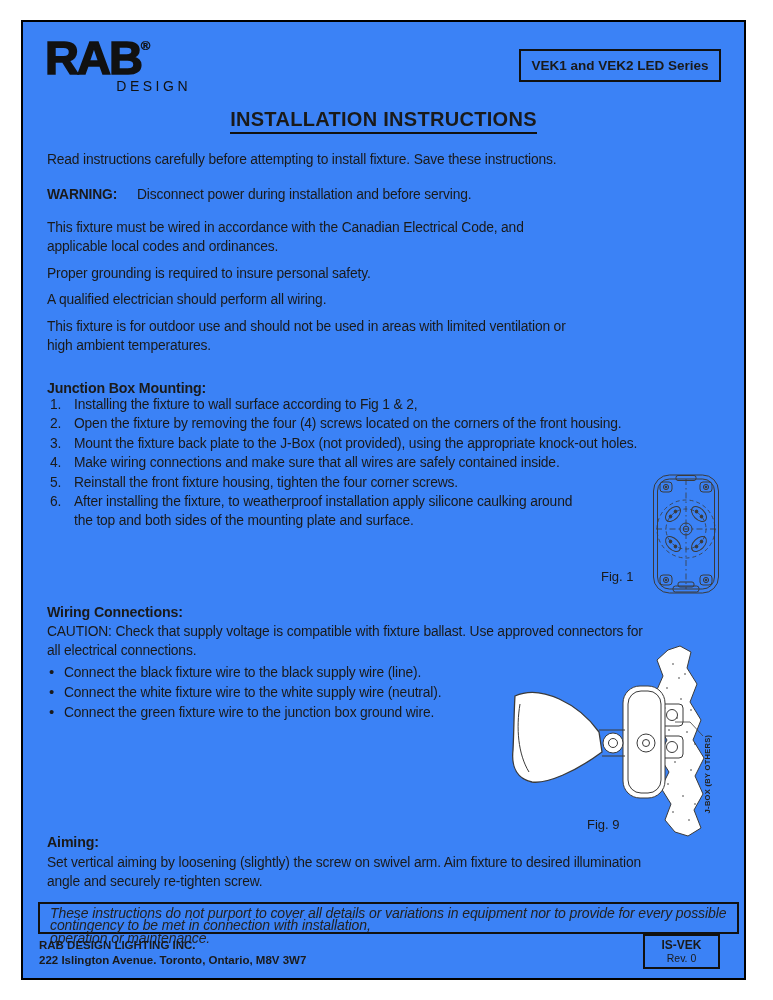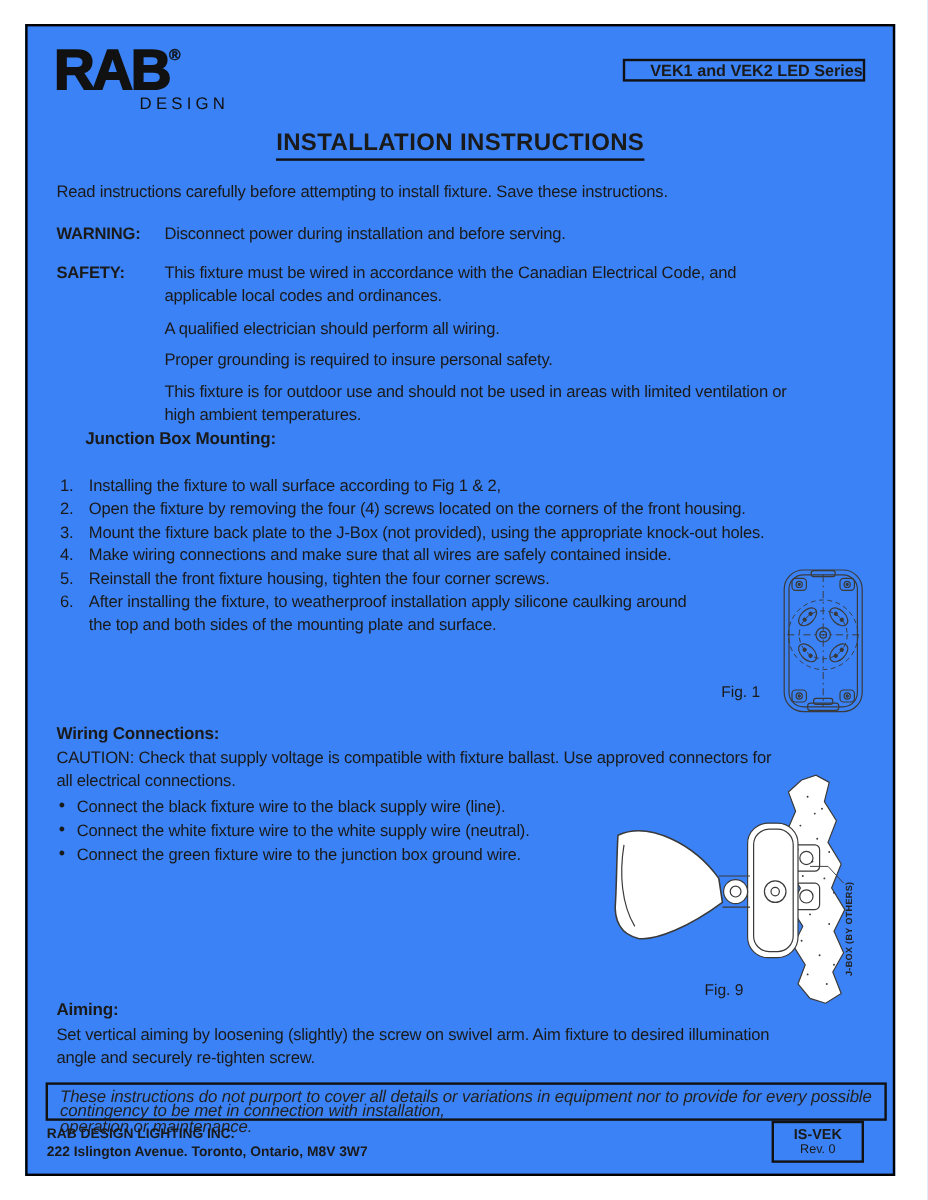--- a/index.html
+++ b/index.html
@@ -22,22 +22,22 @@
   .logo { left:22px; top:12px; width:150px; }
   .logo-rab {
     font-size:47px; font-weight:bold; letter-spacing:-2px; line-height:1;
     -webkit-text-stroke:1.6px #111; color:#111; white-space:nowrap;
   }
   .logo-reg { font-size:13px; font-weight:bold; -webkit-text-stroke:0.4px #111; vertical-align:24px; letter-spacing:0; }
   .logo-design { font-size:14px; font-weight:normal; letter-spacing:3.5px; text-align:right; margin-top:-3px; padding-right:4px; color:#111; }
 
   
   .series-box {
-    left:496px; top:27px; width:202px; height:19px;
-    border:2px solid #111; display:flex; align-items:center; justify-content:flex-end;
+    left:496px; top:27px; width:202px; height:33px;
+    border:2px solid #111; display:flex; align-items:center; justify-content:center;
     font-size:13.5px; font-weight:600; letter-spacing:0;
   }
 
   .doc-title { left:0; right:0; top:86px; text-align:center; }
   .doc-title span {
     font-size:20px; font-weight:bold; letter-spacing:0.3px;
     border-bottom:2.5px solid #111; padding-bottom:1px; display:inline-block;
   }
 
   .body-text { font-size:13.8px; line-height:19.4px; }
@@ -45,21 +45,21 @@
 
   .intro { left:24px; top:128px; width:660px; }
 
   .label-row { display:flex; }
   .label-col { width:90px; font-weight:bold; flex:none; }
   .warning-row { left:24px; top:163px; width:680px; }
   .safety-row  { left:24px; top:196px; width:690px; }
   .safety-paras p { margin-bottom:7px; white-space:pre-line; }
 
   .section-heading { font-size:14.2px; font-weight:bold; }
-  .junction-heading { left:24px; top:336px;margin-left:24px; }
+  .junction-heading { left:24px; top:358px; }
   .steps-list { left:24px; top:373px; width:695px; list-style:none; counter-reset:step; }
   .steps-list li {
     position:relative; padding-left:27px; counter-increment:step; white-space:pre-line;
   }
   .steps-list li::before {
     content:counter(step) "."; position:absolute; left:3px; top:0;
   }
 
   .wiring-heading { left:24px; top:582px;text-align:right; }
   .caution { left:24px; top:600px; width:690px; }
@@ -114,26 +114,25 @@
   </div>
 
   <div class="abs intro body-text">Read instructions carefully before attempting to install fixture. Save these instructions.</div>
 
   <div class="abs warning-row label-row body-text">
     <div class="label-col">WARNING:</div>
     <div>Disconnect power during installation and before serving.</div>
   </div>
 
   <div class="abs safety-row label-row body-text">
-    <div class="label-col">SAFETY:</div>
     <div class="safety-paras">
         <p>This fixture must be wired in accordance with the Canadian Electrical Code, and
 applicable local codes and ordinances.</p>
+        <p>Proper grounding is required to insure personal safety.</p>
         <p>A qualified electrician should perform all wiring.</p>
-        <p>Proper grounding is required to insure personal safety.</p>
         <p>This fixture is for outdoor use and should not be used in areas with limited ventilation or
 high ambient temperatures.</p>
       </div>
   </div>
 
   <div class="abs junction-heading section-heading">Junction Box Mounting:</div>
   <ol class="abs steps-list body-text">
       <li>Installing the fixture to wall surface according to Fig 1 &amp; 2,</li>
       <li>Open the fixture by removing the four (4) screws located on the corners of the front housing.</li>
       <li>Mount the fixture back plate to the J-Box (not provided), using the appropriate knock-out holes.</li>

